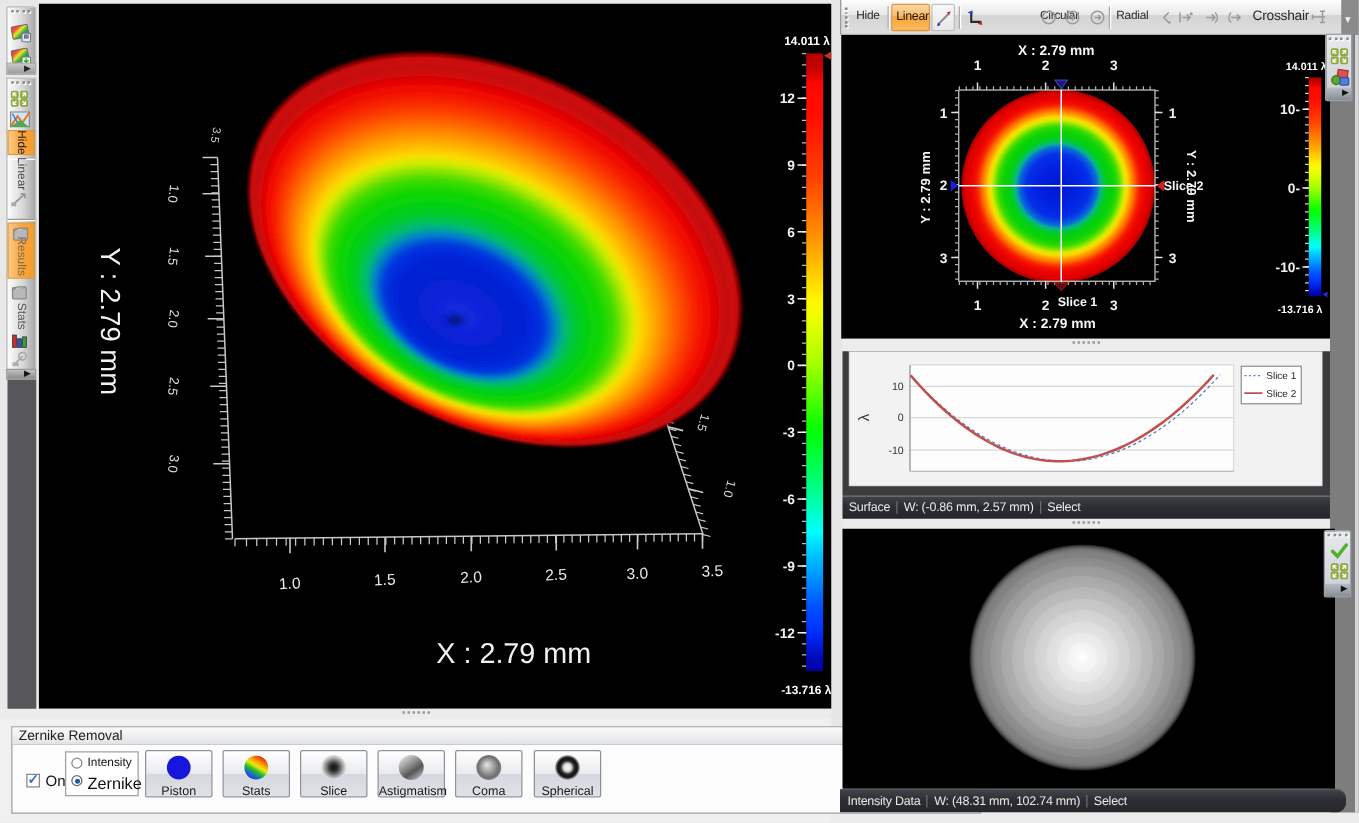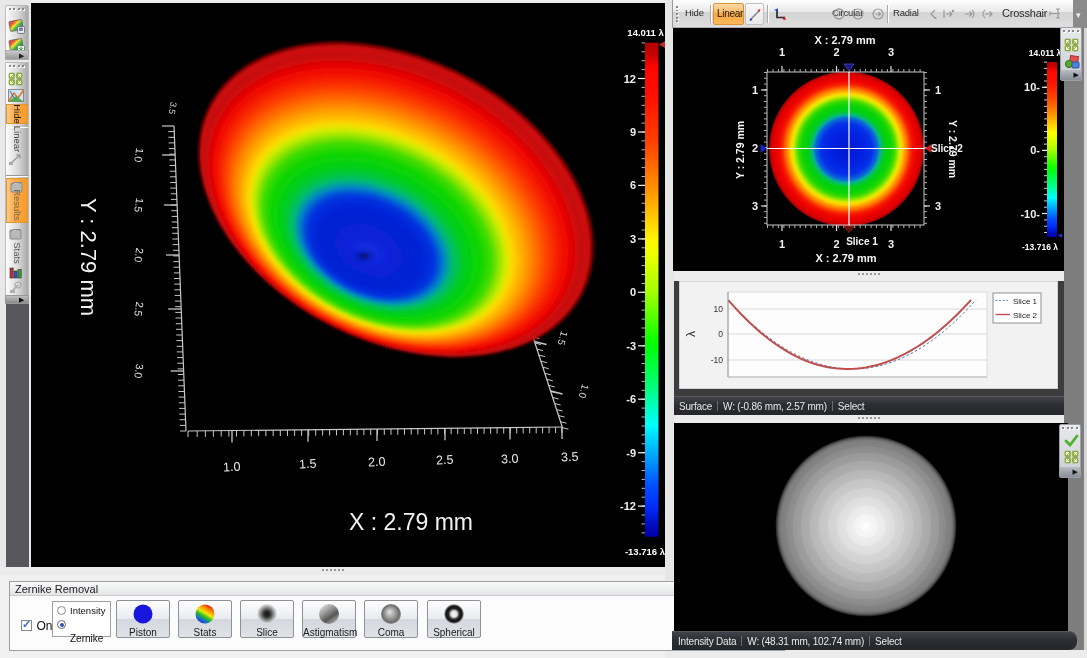--- a/index.html
+++ b/index.html
@@ -1092,21 +1092,21 @@
      <span style="position:absolute;left:5px;top:1px;font-size:11px;color:#202020;">Zernike Removal</span>
      <div style="position:absolute;left:11px;top:34px;">
        <div style="width:11px;height:11px;background:#fff;border:1px solid #888;display:inline-block;position:relative;vertical-align:middle;"><span style="position:absolute;left:0px;top:-3px;color:#3a6ccc;font-size:11px;font-weight:bold;">✓</span></div>
        <span style="font-size:12px;color:#111;vertical-align:middle;"> On</span>
      </div>
      <div style="position:absolute;left:42px;top:19px;width:59px;height:36px;background:#fff;border:1px solid #a0a0a0;">
        <div style="position:absolute;left:4px;top:4px;width:9px;height:9px;border:1px solid #888;border-radius:50%;background:#fff;"></div>
        <span style="position:absolute;left:17px;top:3px;font-size:9.5px;color:#111;">Intensity</span>
        <div style="position:absolute;left:4px;top:18px;width:9px;height:9px;border:1px solid #667;border-radius:50%;background:#fff;"></div>
        <div style="position:absolute;left:6.5px;top:20.5px;width:4px;height:4px;border-radius:50%;background:#2a52b0;"></div>
-       <span style="position:absolute;left:17px;top:31px;font-size:10px;color:#111;">Zernike</span>
+       <span style="position:absolute;left:17px;top:17px;font-size:13px;color:#111;">Zernike</span>
      </div>
      <div style="position:absolute;left:0px;top:18px;width:648px;height:40px;">
           <div class="zb" style="left:106px"><svg width="22" height="22" viewBox="0 0 22 22" style="">
               <circle cx="50%" cy="50%" r="9.5" fill="#1616dc"></circle>
             </svg><div class="zbl">Piston</div></div>
           <div class="zb" style="left:168px"><svg width="22" height="22" viewBox="0 0 22 22" style="">
               <defs>
                 <linearGradient id="zt" x1="0.78" y1="0.03" x2="0.22" y2="0.97">
                   <stop offset="0%" stop-color="#e81010"></stop>
                   <stop offset="28%" stop-color="#f8a000"></stop>

